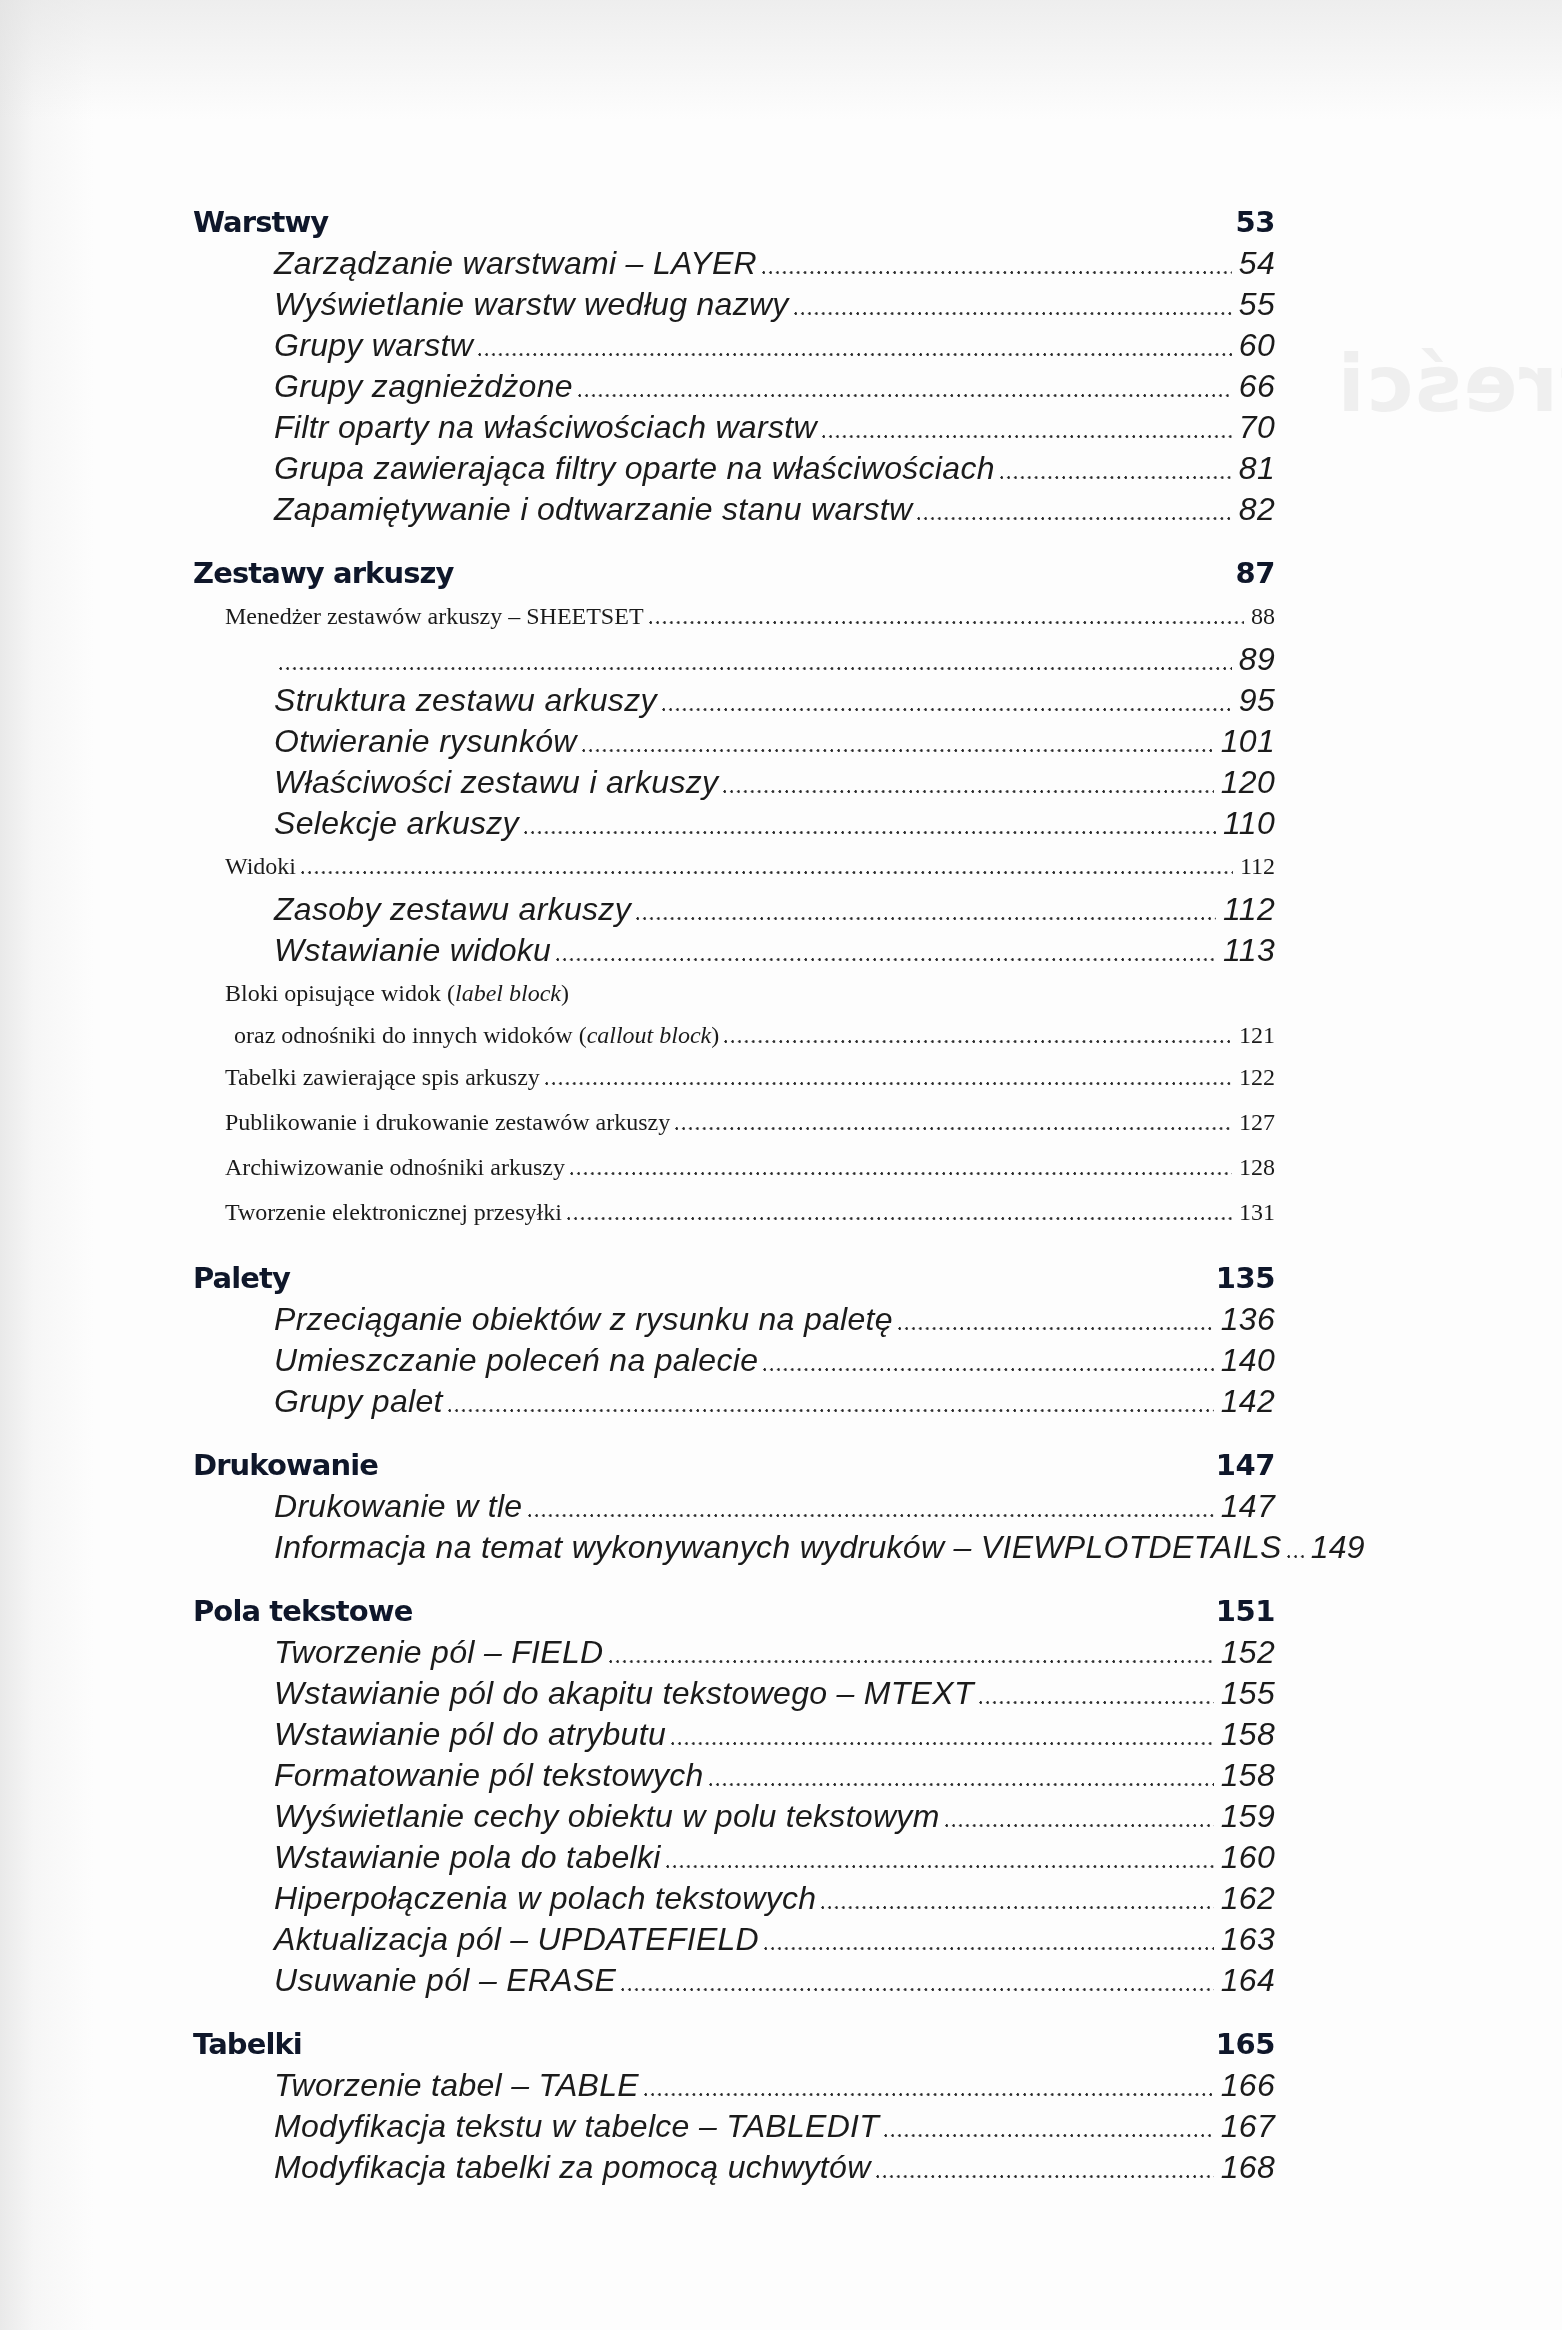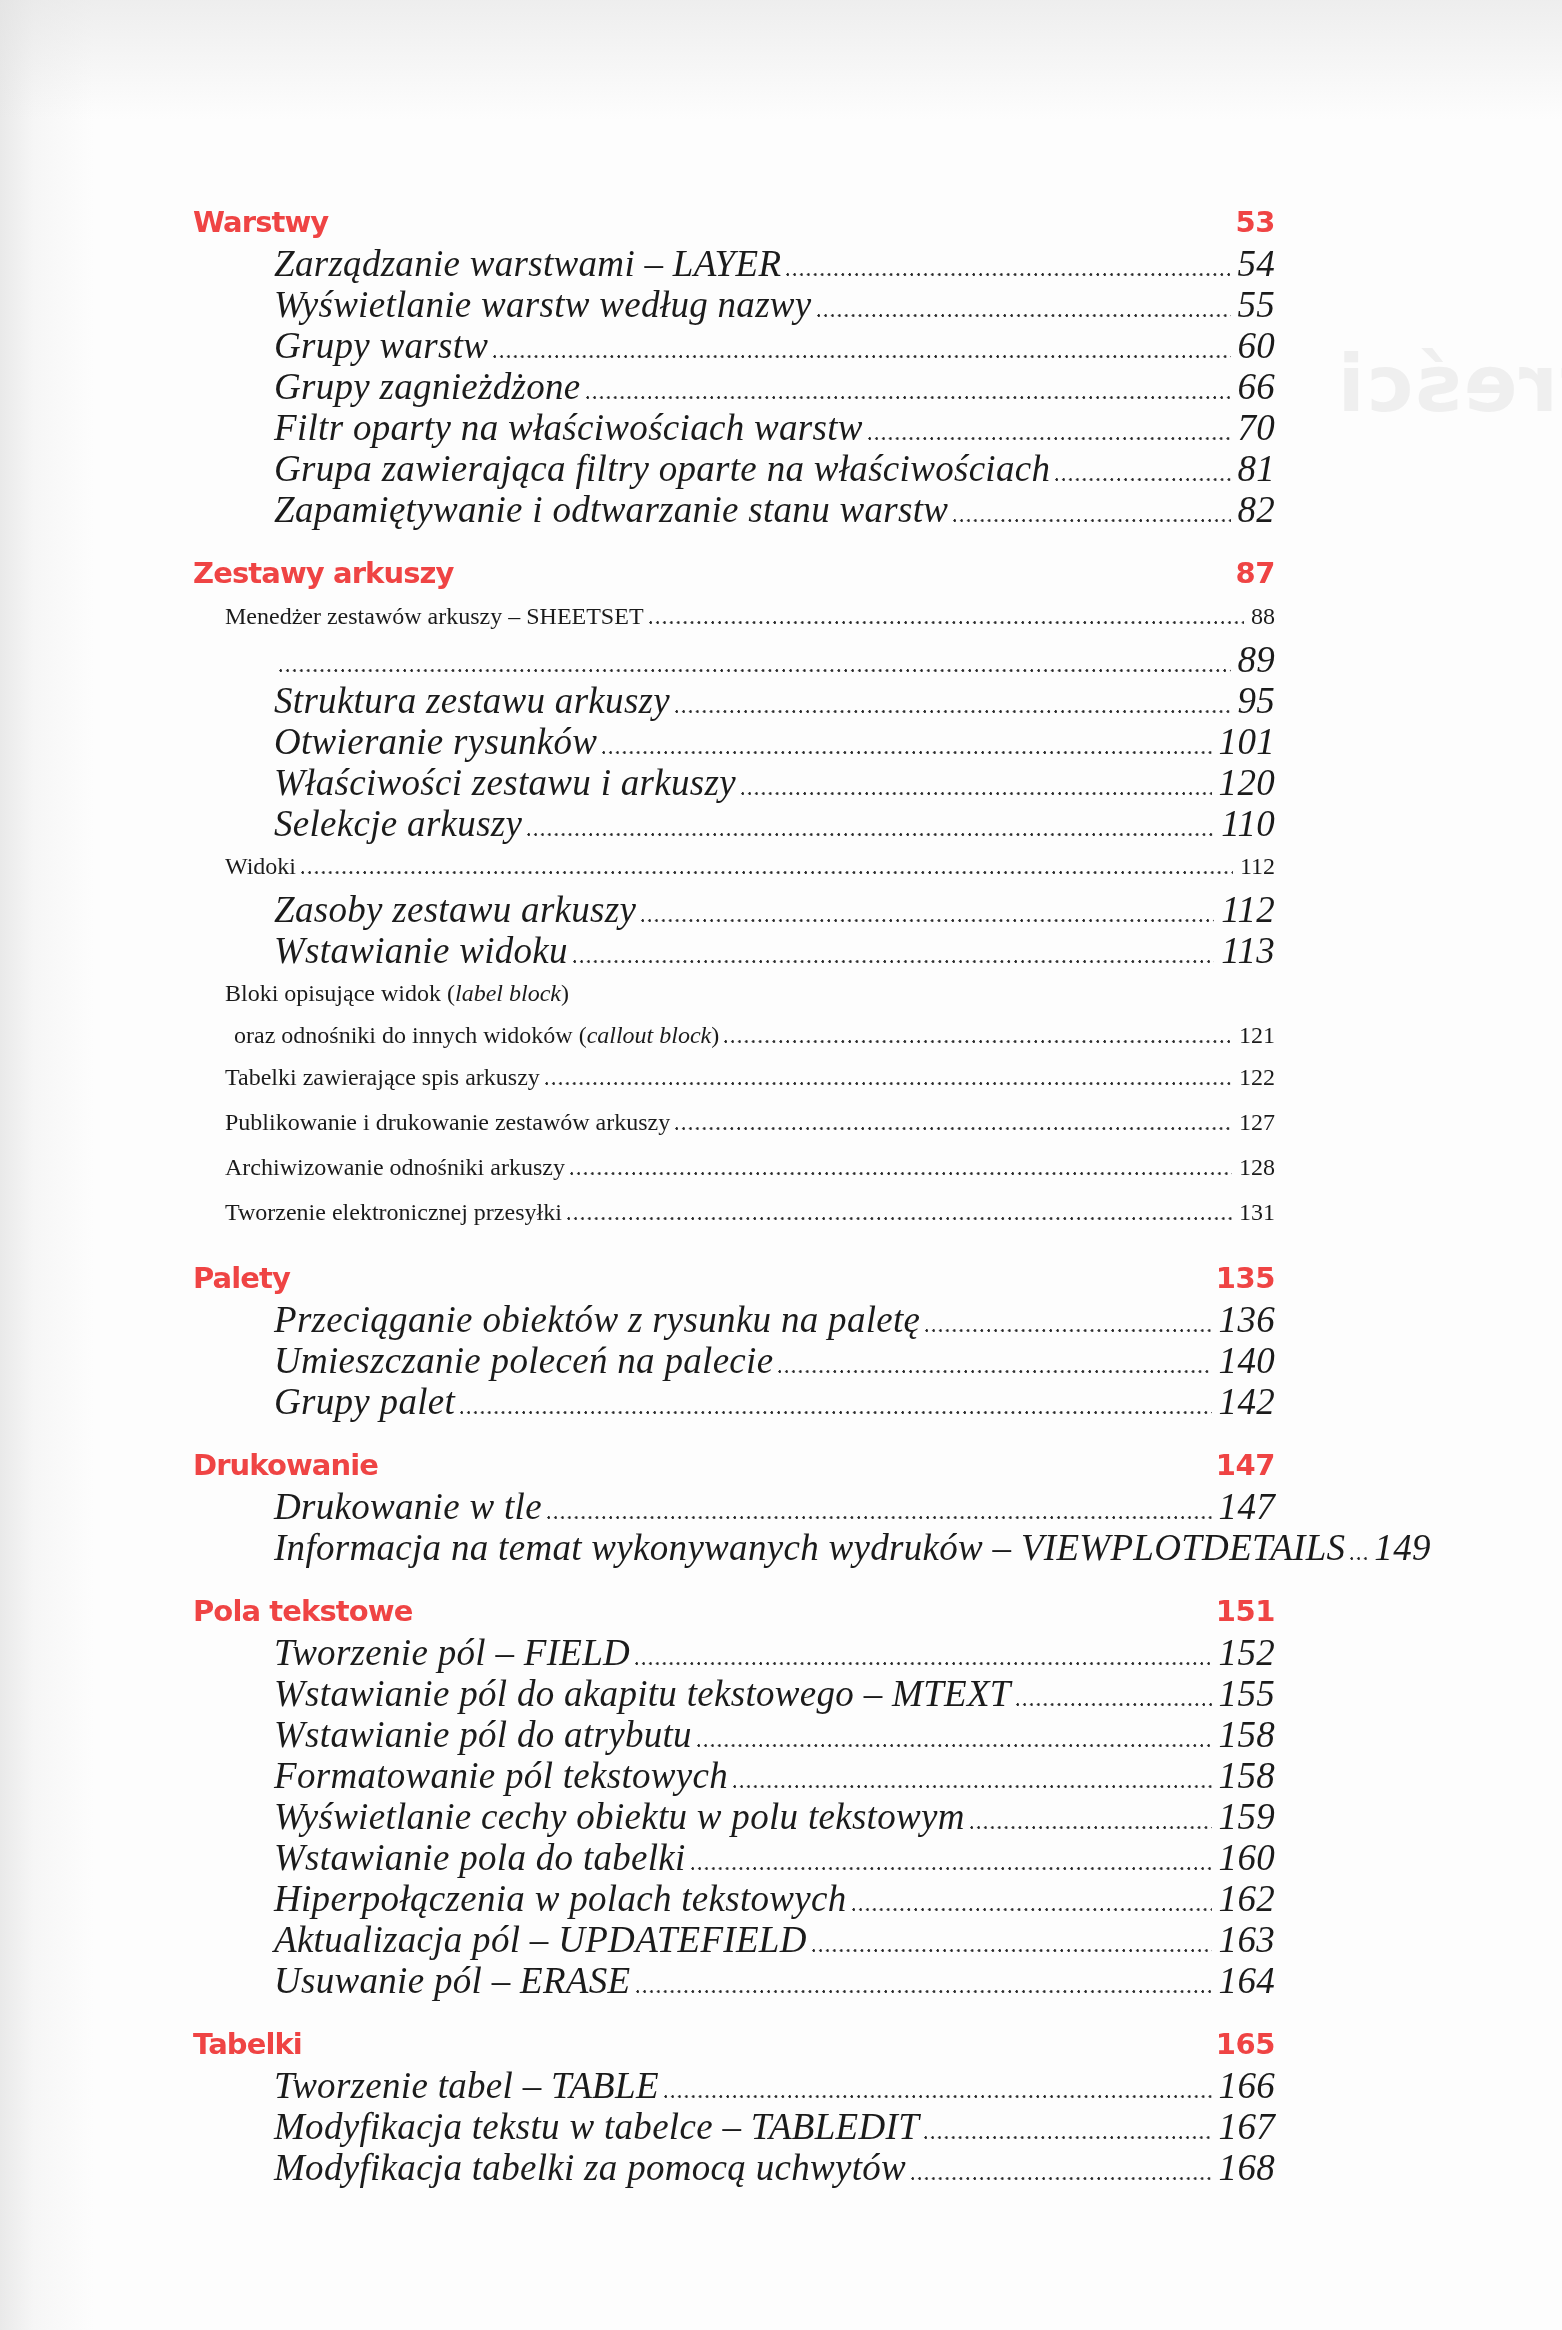--- a/index.html
+++ b/index.html
@@ -22,32 +22,32 @@
   }
   #toc {
     position: absolute; left: 193px; top: 202px; width: 1082px;
   }
   .section { margin-top: 23px; }
   .section:first-child { margin-top: 0; }
   .row { display: flex; align-items: baseline; white-space: nowrap; }
   .heading {
     height: 41px; line-height: 41px;
     font-family: "DejaVu Sans", sans-serif; font-weight: bold; font-size: 29px;
-    letter-spacing: -0.9px; color: #ef4444;
+    letter-spacing: -0.9px; color: #0f172a;
     justify-content: space-between;
   }
   .heading .num { letter-spacing: -0.4px; }
   .l1 {
     height: 45px; line-height: 45px; padding-left: 32px;
     font-family: "Liberation Serif", serif; font-size: 24px;
   }
   .l1.cont { height: 39px; line-height: 39px; padding-left: 41px; }
   .l2 {
     height: 41px; line-height: 41px; padding-left: 81px;
-    font-family: Liberation Serif, serif; font-style: italic; font-size: 37px;
+    font-family: Liberation Sans, sans-serif; font-style: italic; font-size: 32px;
     letter-spacing: 0.3px;
   }
   .it { font-style: italic; }
   .leader {
     flex: 1 1 auto; min-width: 17px; height: 5.1px; margin: 0 6.9px 0 5.1px;
     align-self: baseline;
     background-image: radial-gradient(circle at 1.7px 2.6px, #2a2a2a 1.1px, rgba(0,0,0,0) 1.6px);
     background-size: 6.9px 5.1px; background-repeat: repeat-x;
     position: relative; top: 0.9px;
   }

